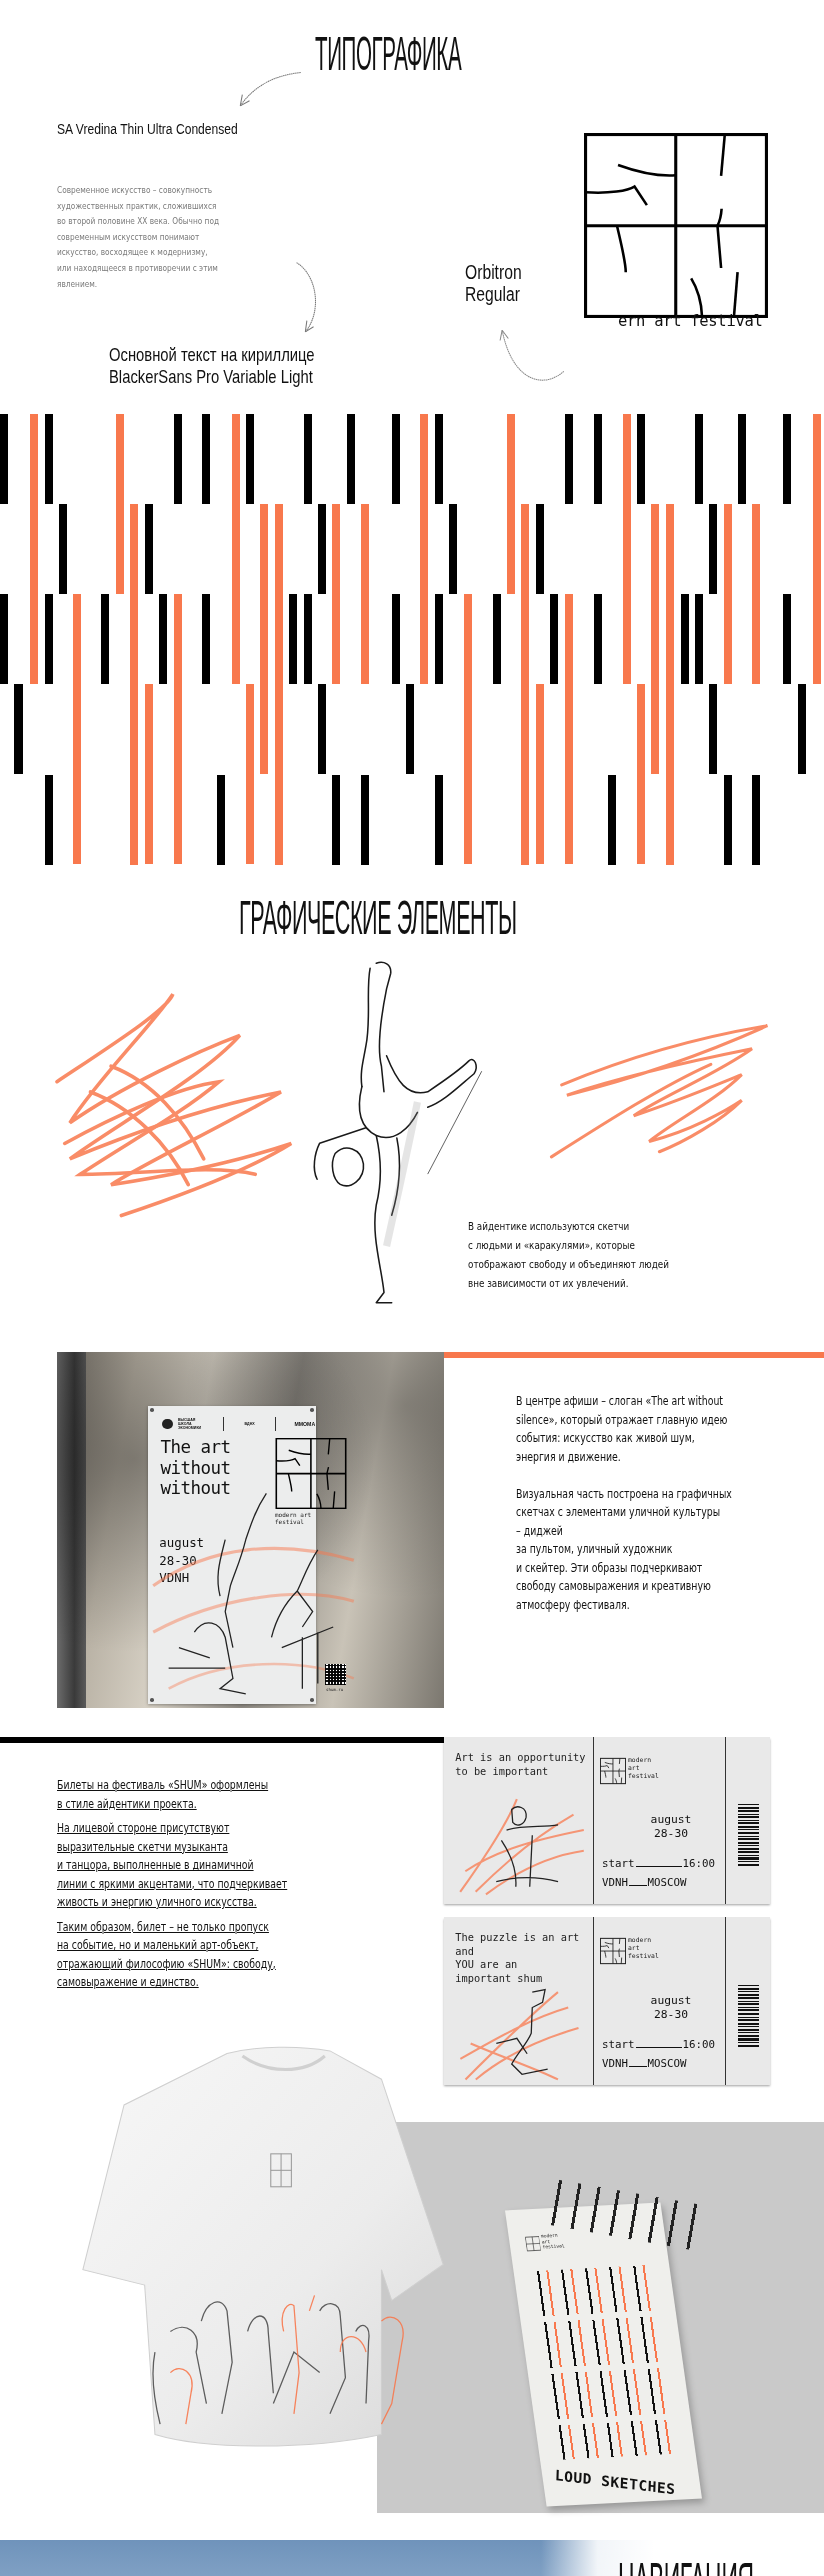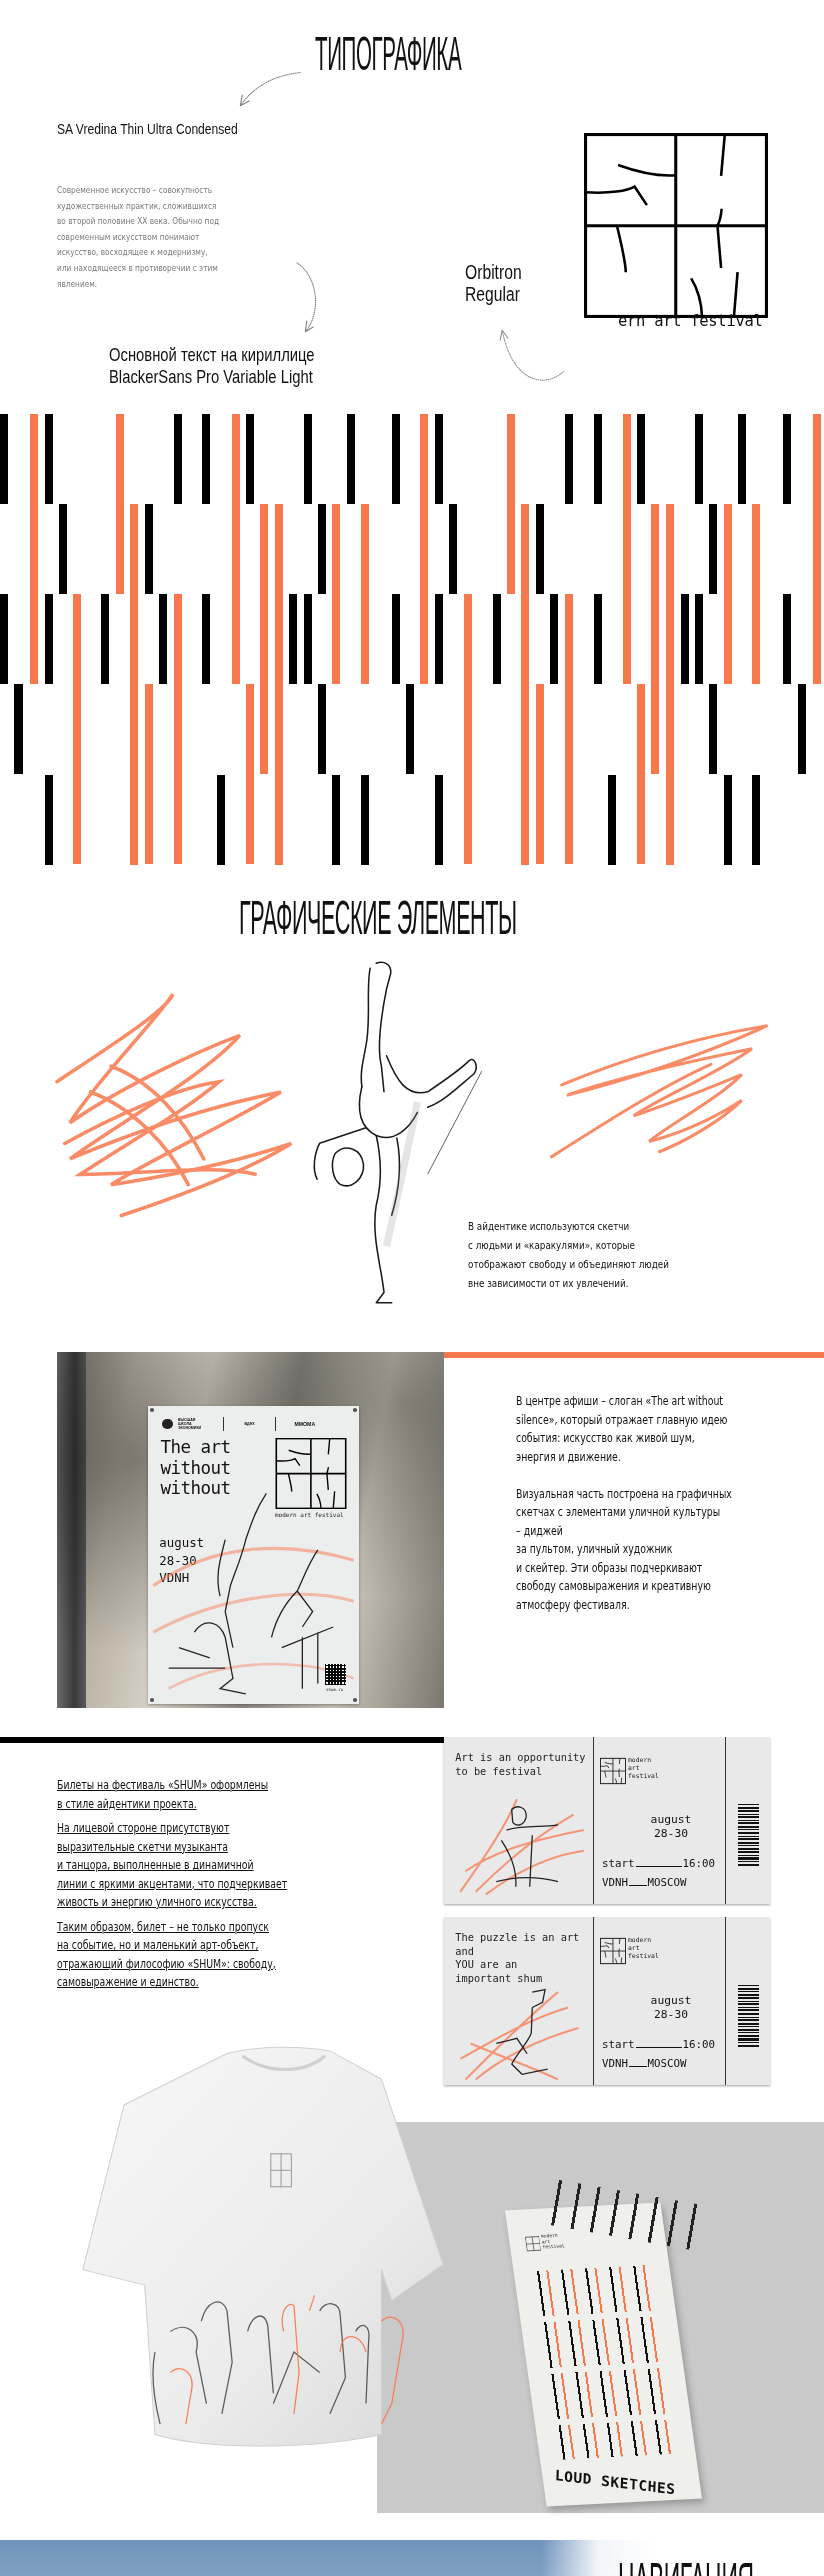--- a/index.html
+++ b/index.html
@@ -38,21 +38,21 @@
   #graphic-text div { white-space: nowrap; transform: scaleX(0.78); transform-origin: left top; }
 
   
   #poster-photo { left: 57px; top: 1352px; width: 387px; height: 356px; overflow: hidden;
     background: linear-gradient(100deg, #6f6a62 0%, #b9b2a5 18%, #d8d2c6 35%, #8e8a83 55%, #c9c3b7 75%, #7b776f 100%); }
   #poster-orange-bar { left: 444px; top: 1352px; width: 381px; height: 6.2px; background: #F8784D; }
   #poster-text { left: 468px; top: 1386px; font-size: 12px; line-height: 18.5px; margin-left: 48px; }
   #poster-text p { margin-bottom: 6.2px; }
   #poster-text div { white-space: nowrap; transform: scaleX(0.78); transform-origin: left top; }
 
-  .poster { position:absolute; left: 91px; top: 54px; width: 211px; height: 298px; background: #eceded;
+  .poster { position:absolute; left: 91px; top: 54px; width: 168px; height: 298px; background: #eceded;
     box-shadow: 0 1px 3.1px rgba(0,0,0,0.35); }
   .poster .pin { position:absolute; width:3.6px; height:3.6px; border-radius:50%; background:#555; }
 
   
   #black-bar { left: 0; top: 1737px; width: 444px; height: 5.7px; background: #000; }
   #ticket-text { left: 57px; top: 1776px; font-size: 12px; line-height: 18.5px; text-decoration: underline; }
   #ticket-text div { white-space: nowrap; transform: scaleX(0.78); transform-origin: left top; }
   .ticket { position:absolute; left: 444px; width: 326px; background: #e9e9e9;
     box-shadow: 0 1.5px 2.1px rgba(0,0,0,0.35); }
   .ticket .perf { position:absolute; top:0; bottom:0; border-left: 0.8px solid #333; }
@@ -354,21 +354,21 @@
     <div>на событие, но и маленький арт-объект,</div>
     <div>отражающий философию «SHUM»: свободу,</div>
     <div>самовыражение и единство.</div>
   </div>
 
   <div class="ticket" style="top:1737px;height:167px">
     <div class="perf" style="left:149px"></div>
     <div class="perf" style="left:281px"></div>
     <div class="quote tech">
       <div>Art is an opportunity</div>
-      <div>to be festival</div>
+      <div>to be important</div>
     </div>
     <svg style="position:absolute;left:11.3px;top:57px" width="134" height="103" viewBox="0 0 260 200">
       <g fill="none" stroke="#F8784D" stroke-width="4" opacity="0.75">
         <path d="M10 190 C 60 120, 100 60, 120 10 M40 190 C 90 140, 160 80, 230 40 M20 150 C 80 110, 150 90, 250 70 M60 195 C 120 150, 180 120, 250 110"></path>
       </g>
       <g fill="none" stroke="#222" stroke-width="2.5">
         <path d="M110 30 C 120 20, 140 25, 138 45 C 135 60, 120 65, 112 55 Z"></path>
         <path d="M100 70 C 130 60, 170 65, 200 60 M90 90 C 110 120, 120 150, 118 180 M150 80 L 145 180 M80 170 C 120 160, 160 160, 200 170"></path>
       </g>
     </svg>

